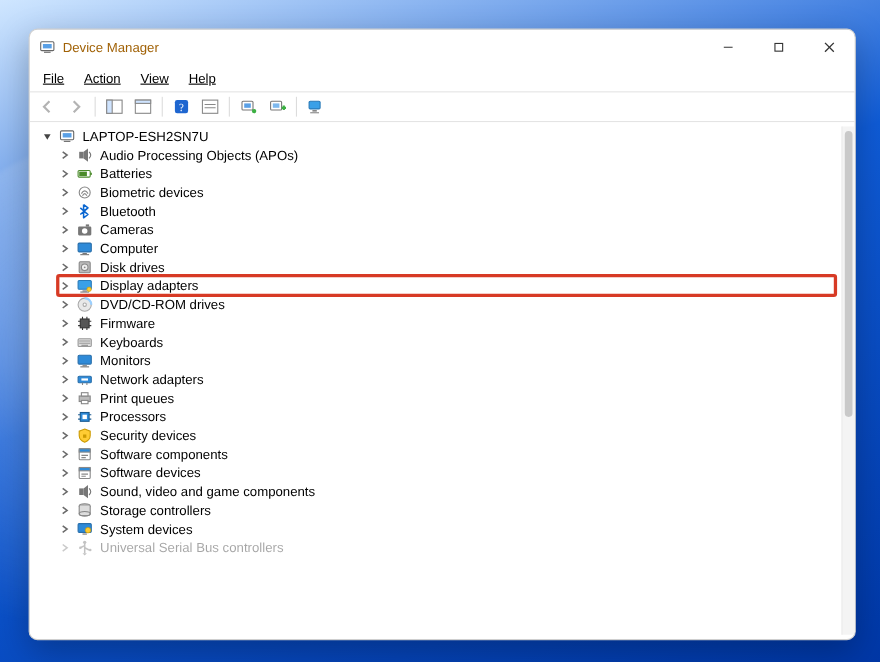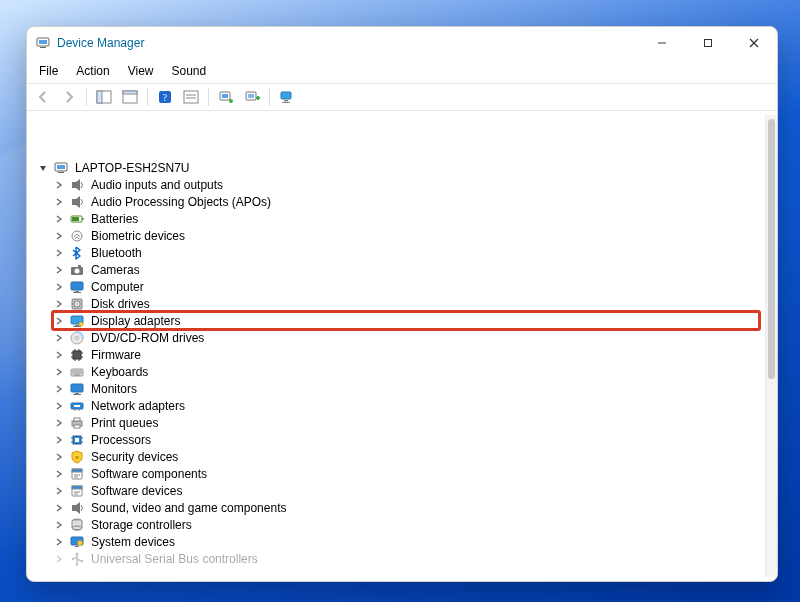--- a/index.html
+++ b/index.html
@@ -47,33 +47,33 @@
     display: flex;
     align-items: center;
     padding-left: 8px;
     border-bottom: 1px solid transparent;
   }
   .titlebar .app-icon {
     width: 16px; height: 16px;
     margin-right: 6px;
     display: inline-flex; align-items: center; justify-content: center;
   }
-  .titlebar .title-text { color: #0369a1; }
+  .titlebar .title-text { color: #a16207; }
   .titlebar .spacer { flex: 1; }
   .win-ctrl { width: 46px; height: 32px; display: inline-flex; align-items:center; justify-content:center; color:#333; }
   .win-ctrl svg { width:10px; height:10px; }
   
   .menubar {
     height: 24px;
     display:flex;
     align-items:center;
     padding: 0 4px;
     gap: 2px;
   }
-  .menu-item { padding: 2px 8px; border-radius:3px; }
+  .menu-item { padding: 2px 8px; border-radius:3px;text-decoration:underline; }
   
   .toolbar {
     height: 28px;
     border-top: 1px solid var(--toolbar-divider);
     border-bottom: 1px solid var(--toolbar-divider);
     display:flex;
     align-items:center;
     padding: 0 4px;
     gap: 2px;
   }
@@ -89,21 +89,20 @@
     flex:1;
     display:flex;
     padding: 4px 0 4px 6px;
     overflow:hidden;
   }
   .tree {
     flex:1;
     overflow-y:auto;
     padding-right:6px;
     position: relative;
-    margin-top: 44px;
   }
   .tree ul { list-style:none; margin:0; padding:0 0 0 16px; }
   .tree > ul { padding-left: 4px; }
   .tree li { white-space: nowrap; }
   .row {
     display:flex; align-items:center;
     height: 17px;
     gap: 4px;
     padding-right: 6px;
   }
@@ -172,21 +171,21 @@
           <line x1="1" y1="1" x2="9" y2="9" stroke="currentColor" stroke-width="1.2"></line>
           <line x1="9" y1="1" x2="1" y2="9" stroke="currentColor" stroke-width="1.2"></line>
         </svg>
     </span>
   </div>
 
   <div class="menubar">
     <span class="menu-item">File</span>
     <span class="menu-item">Action</span>
     <span class="menu-item">View</span>
-    <span class="menu-item">Sound</span>
+    <span class="menu-item">Help</span>
   </div>
 
   <div class="toolbar">
     <span class="tbtn disabled" title="Back">
       <svg width="14" height="14" viewBox="0 0 14 14">
           <path d="M9 2 L4 7 L9 12" fill="none" stroke="#444" stroke-width="2"></path>
         </svg>
     </span>
     <span class="tbtn disabled" title="Forward">
       <svg width="14" height="14" viewBox="0 0 14 14">
@@ -270,35 +269,20 @@
                   <span class="caret">
                     <svg width="10" height="10" viewBox="0 0 10 10">
                       <path d="M3 2 L7 5 L3 8" fill="none" stroke="#6b6b6b" stroke-width="1.4"></path>
                     </svg>
                   </span>
                   <span class="node-icon">
                     <svg viewBox="0 0 16 16" width="16" height="16">
                       <use href="#ic-speaker"></use>
                     </svg>
                   </span>
-                  <span class="lbl">Audio inputs and outputs</span>
-                </div>
-              </li>
-              <li>
-                <div class="row">
-                  <span class="caret">
-                    <svg width="10" height="10" viewBox="0 0 10 10">
-                      <path d="M3 2 L7 5 L3 8" fill="none" stroke="#6b6b6b" stroke-width="1.4"></path>
-                    </svg>
-                  </span>
-                  <span class="node-icon">
-                    <svg viewBox="0 0 16 16" width="16" height="16">
-                      <use href="#ic-speaker"></use>
-                    </svg>
-                  </span>
                   <span class="lbl">Audio Processing Objects (APOs)</span>
                 </div>
               </li>
               <li>
                 <div class="row">
                   <span class="caret">
                     <svg width="10" height="10" viewBox="0 0 10 10">
                       <path d="M3 2 L7 5 L3 8" fill="none" stroke="#6b6b6b" stroke-width="1.4"></path>
                     </svg>
                   </span>

